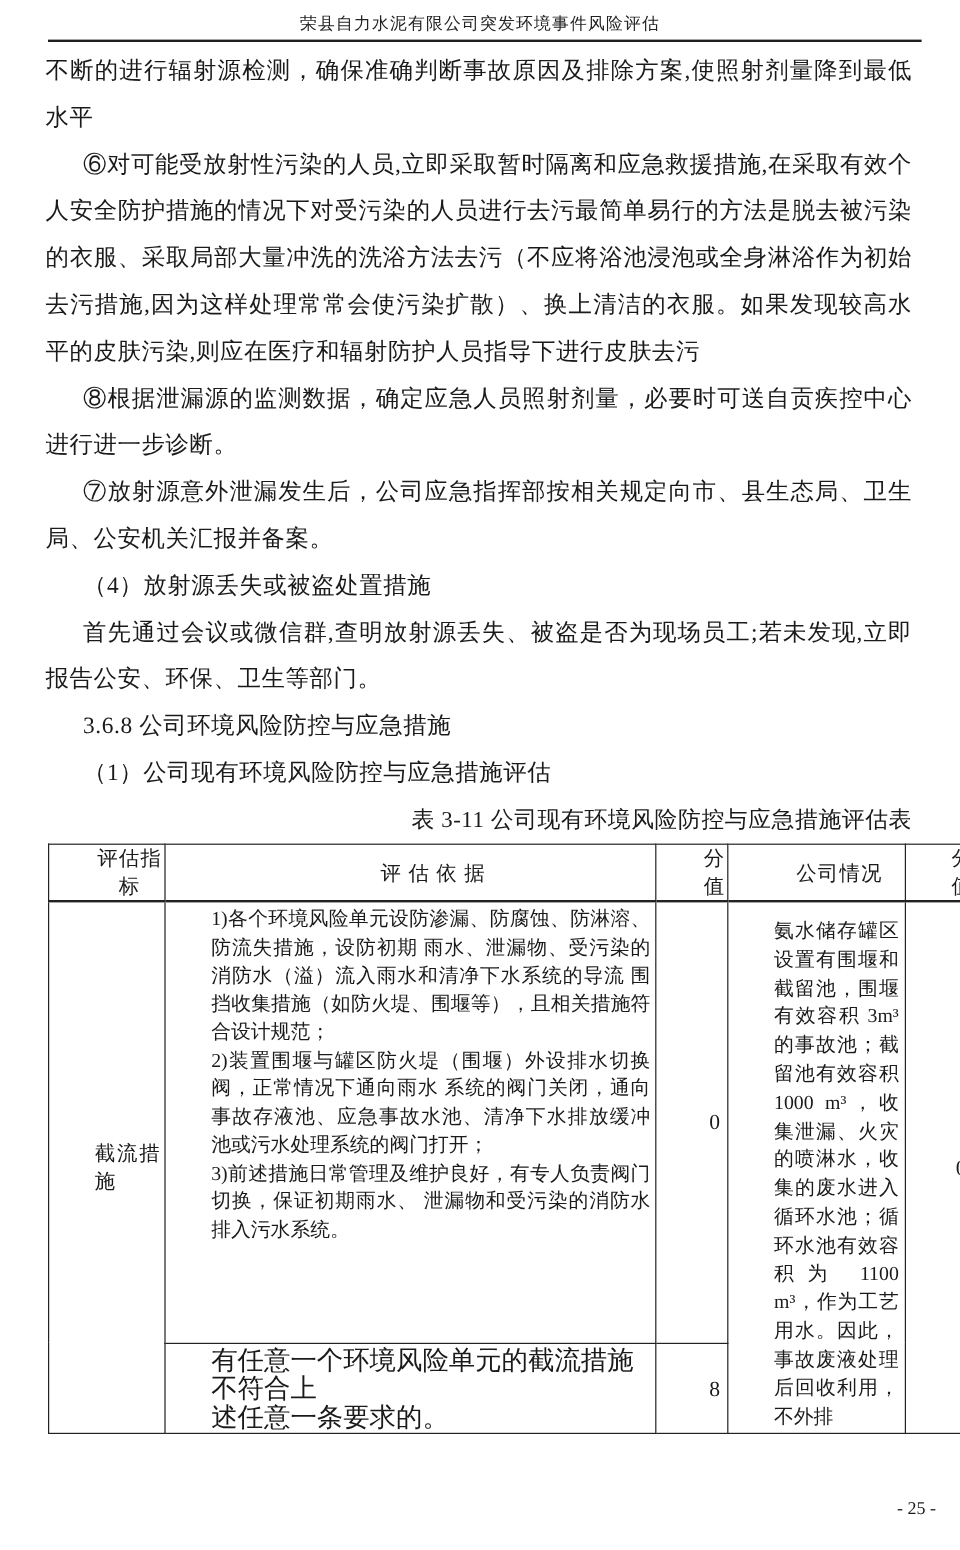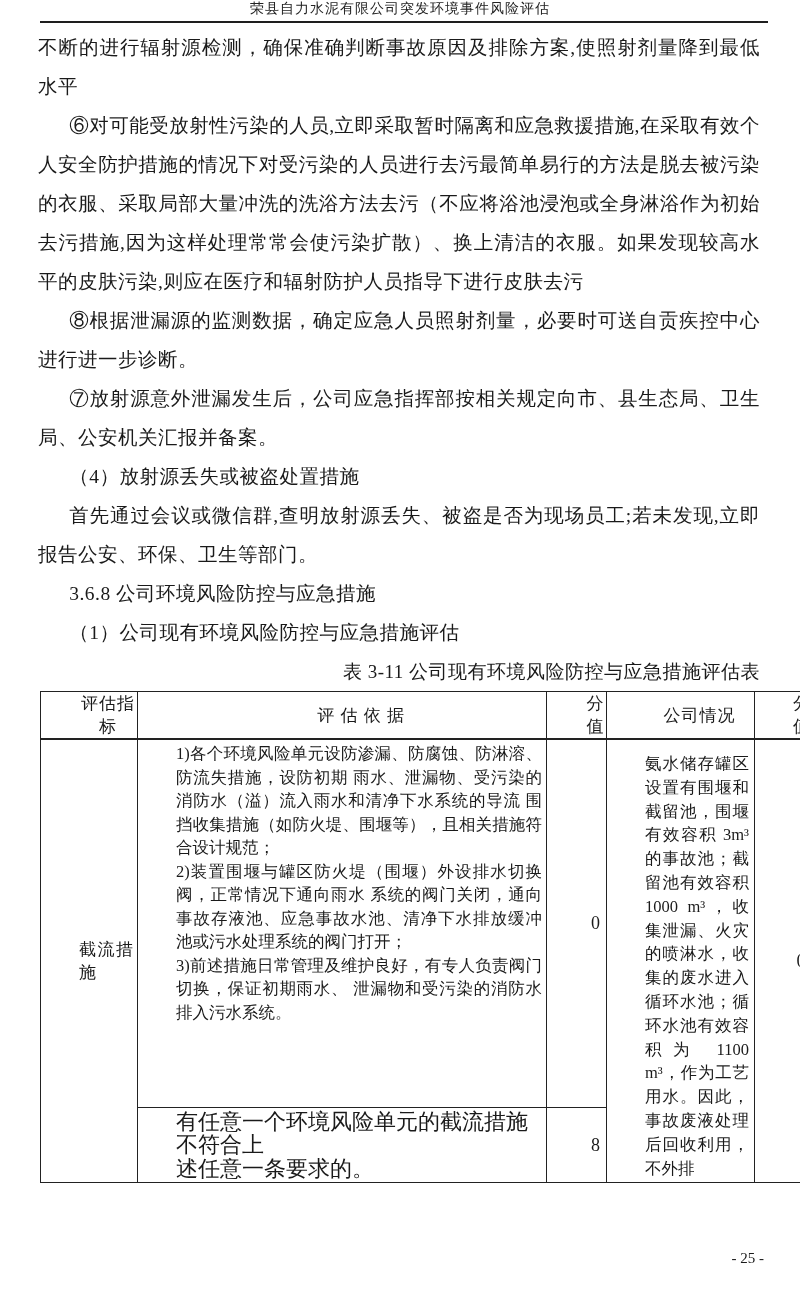--- a/index.html
+++ b/index.html
@@ -9,21 +9,21 @@
     font-family: "Liberation Serif", "DejaVu Serif", serif;
     color: #1a1a1a;
   }
   .page {
     position: relative;
     width: 800px; height: 1292px;
     background: #ffffff;
     overflow: hidden;
   }
   .running-head {
-    padding-top: 0;
+    padding-top: 12px;
     text-align: center;
     font-size: 14px;
     line-height: 18px;
     letter-spacing: 1px;
     color: #222;
   }
   .head-rule {
     margin: 3px 32px 0 40px;
     border-top: 2.5px solid #1e1e1e;
   }
@@ -94,21 +94,21 @@
   td.cell-company {
     font-size: 16.5px;
     line-height: 23.8px;
     text-align: justify;
     vertical-align: top;
     padding: 12px 5px 2px 6px;
   }
   .page-number {
     position: absolute;
     top: 1250px;
-    right: 36px;
+    right: 20px;
     font-size: 15px;
     color: #1a1a1a;
   }
 </style>
 </head>
 <body>
 
 <div class="page">
 
   <div class="running-head">荣县自力水泥有限公司突发环境事件风险评估</div>

